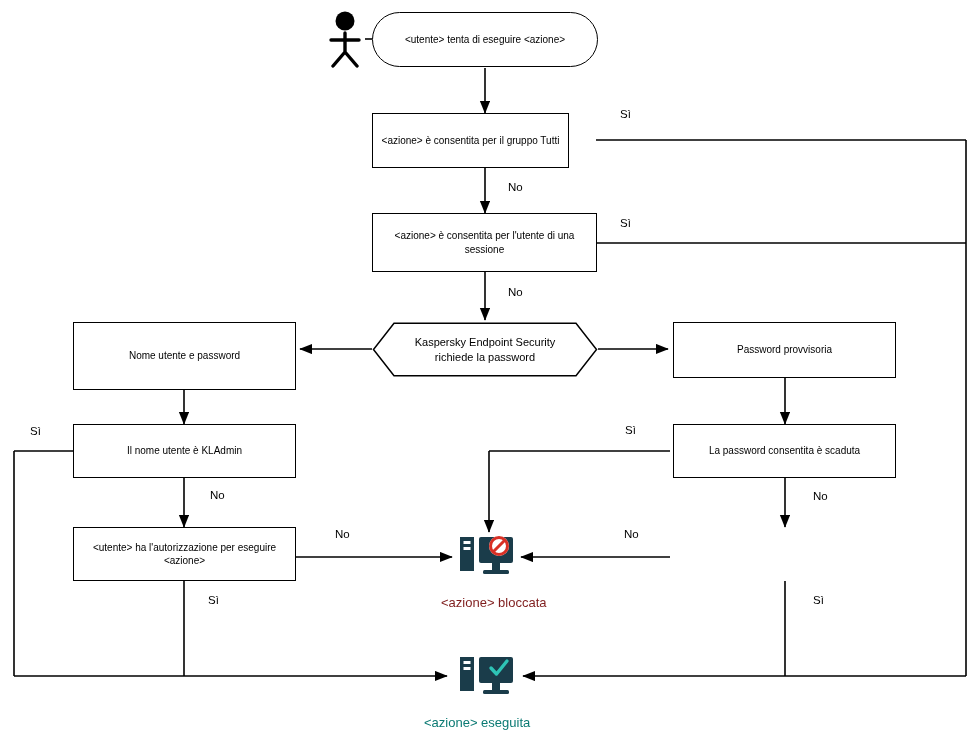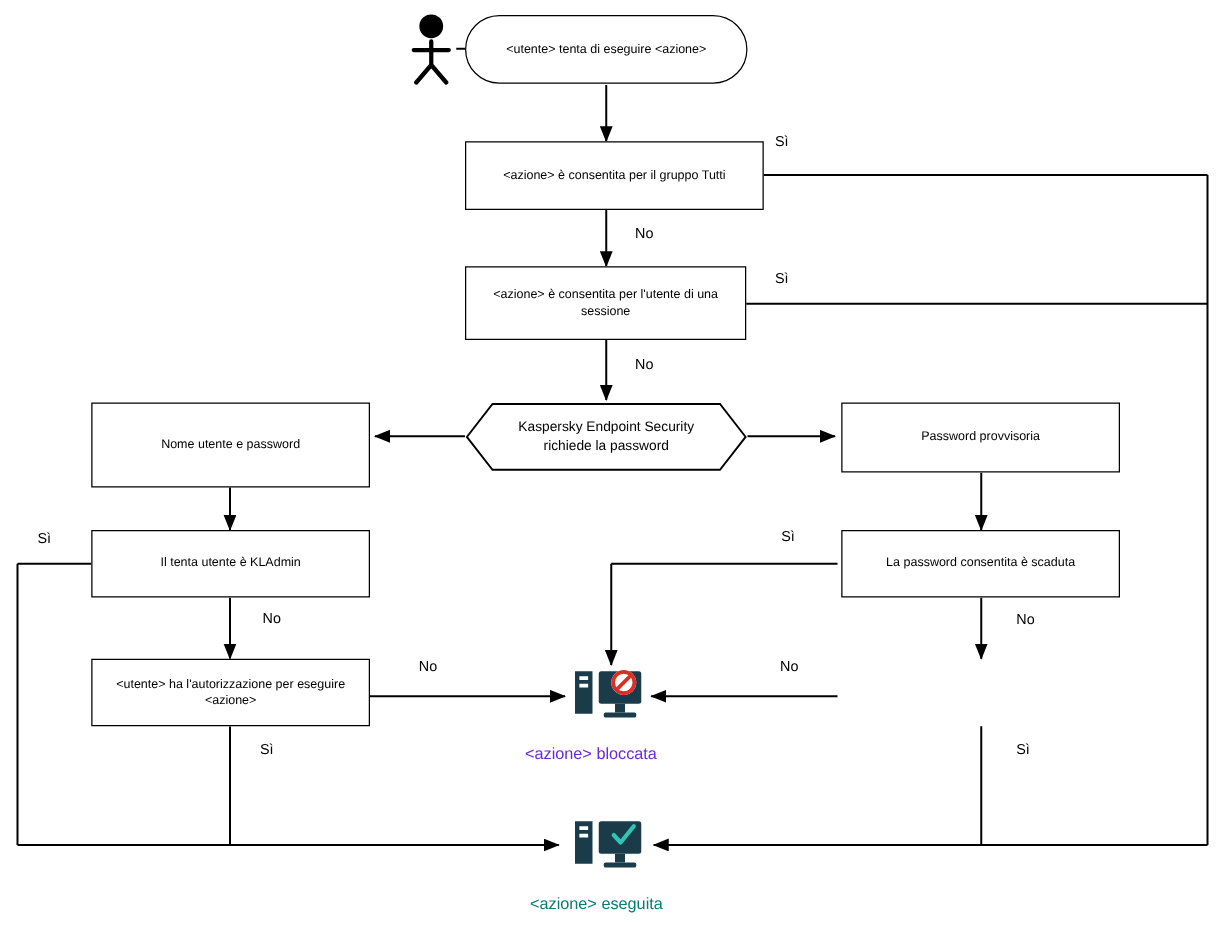--- a/index.html
+++ b/index.html
@@ -57,21 +57,22 @@
     font-size: 11.5px;
     color: #000000;
     white-space: nowrap;
   }
   .term-label {
     position: absolute;
     font-size: 13px;
     white-space: nowrap;
   }
   .term-blocked {
-    color: #6d28d9;
+    color: #7f1d1d;
+    margin-left: 21px;
   }
   .term-done {
     color: #0b7a73;
   }
   .icon-box {
     position: absolute;
   }
 </style>
 </head>
 <body>
@@ -133,21 +134,21 @@
     <svg width="40" height="58" viewBox="0 0 40 58">
       <circle cx="20" cy="11" r="9.5" fill="#000000"></circle>
       <path d="M20 23 L20 42 M6 30 L34 30 M20 42 L8 56 M20 42 L32 56" stroke="#000000" stroke-width="3.4" fill="none" stroke-linecap="round"></path>
     </svg>
   </div>
 
   <div class="node rounded" style="left:372px; top:12px; width:226px; height:55px;">
     <span>&lt;utente&gt; tenta di eseguire &lt;azione&gt;</span>
   </div>
 
-  <div class="node" style="left:372px; top:113px; width:239px; height:55px;">
+  <div class="node" style="left:372px; top:113px; width:197px; height:55px;">
     <span>&lt;azione&gt; è consentita per il gruppo Tutti</span>
   </div>
 
   <div class="node" style="left:372px; top:213px; width:225px; height:59px;">
     <span>&lt;azione&gt; è consentita per l'utente di una sessione</span>
   </div>
 
   <div class="hexwrap" style="left:372px; top:322px; width:226px; height:55px;">
     <svg width="226" height="55" viewBox="0 0 226 55" style="position:absolute; left:0; top:0;">
       <polygon points="22,1.2 204,1.2 224.5,27.5 204,53.8 22,53.8 1.5,27.5" fill="#ffffff" stroke="#000000" stroke-width="1.5"></polygon>
@@ -157,21 +158,21 @@
 
   <div class="node" style="left:73px; top:322px; width:223px; height:68px;">
     <span>Nome utente e password</span>
   </div>
 
   <div class="node" style="left:673px; top:322px; width:223px; height:56px;">
     <span>Password provvisoria</span>
   </div>
 
   <div class="node" style="left:73px; top:424px; width:223px; height:54px;">
-    <span>Il tenta utente è KLAdmin</span>
+    <span>Il nome utente è KLAdmin</span>
   </div>
 
   <div class="node" style="left:673px; top:424px; width:223px; height:54px;">
     <span>La password consentita è scaduta</span>
   </div>
 
   <div class="node" style="left:73px; top:527px; width:223px; height:54px;">
     <span>&lt;utente&gt; ha l'autorizzazione per eseguire &lt;azione&gt;</span>
   </div>
 

